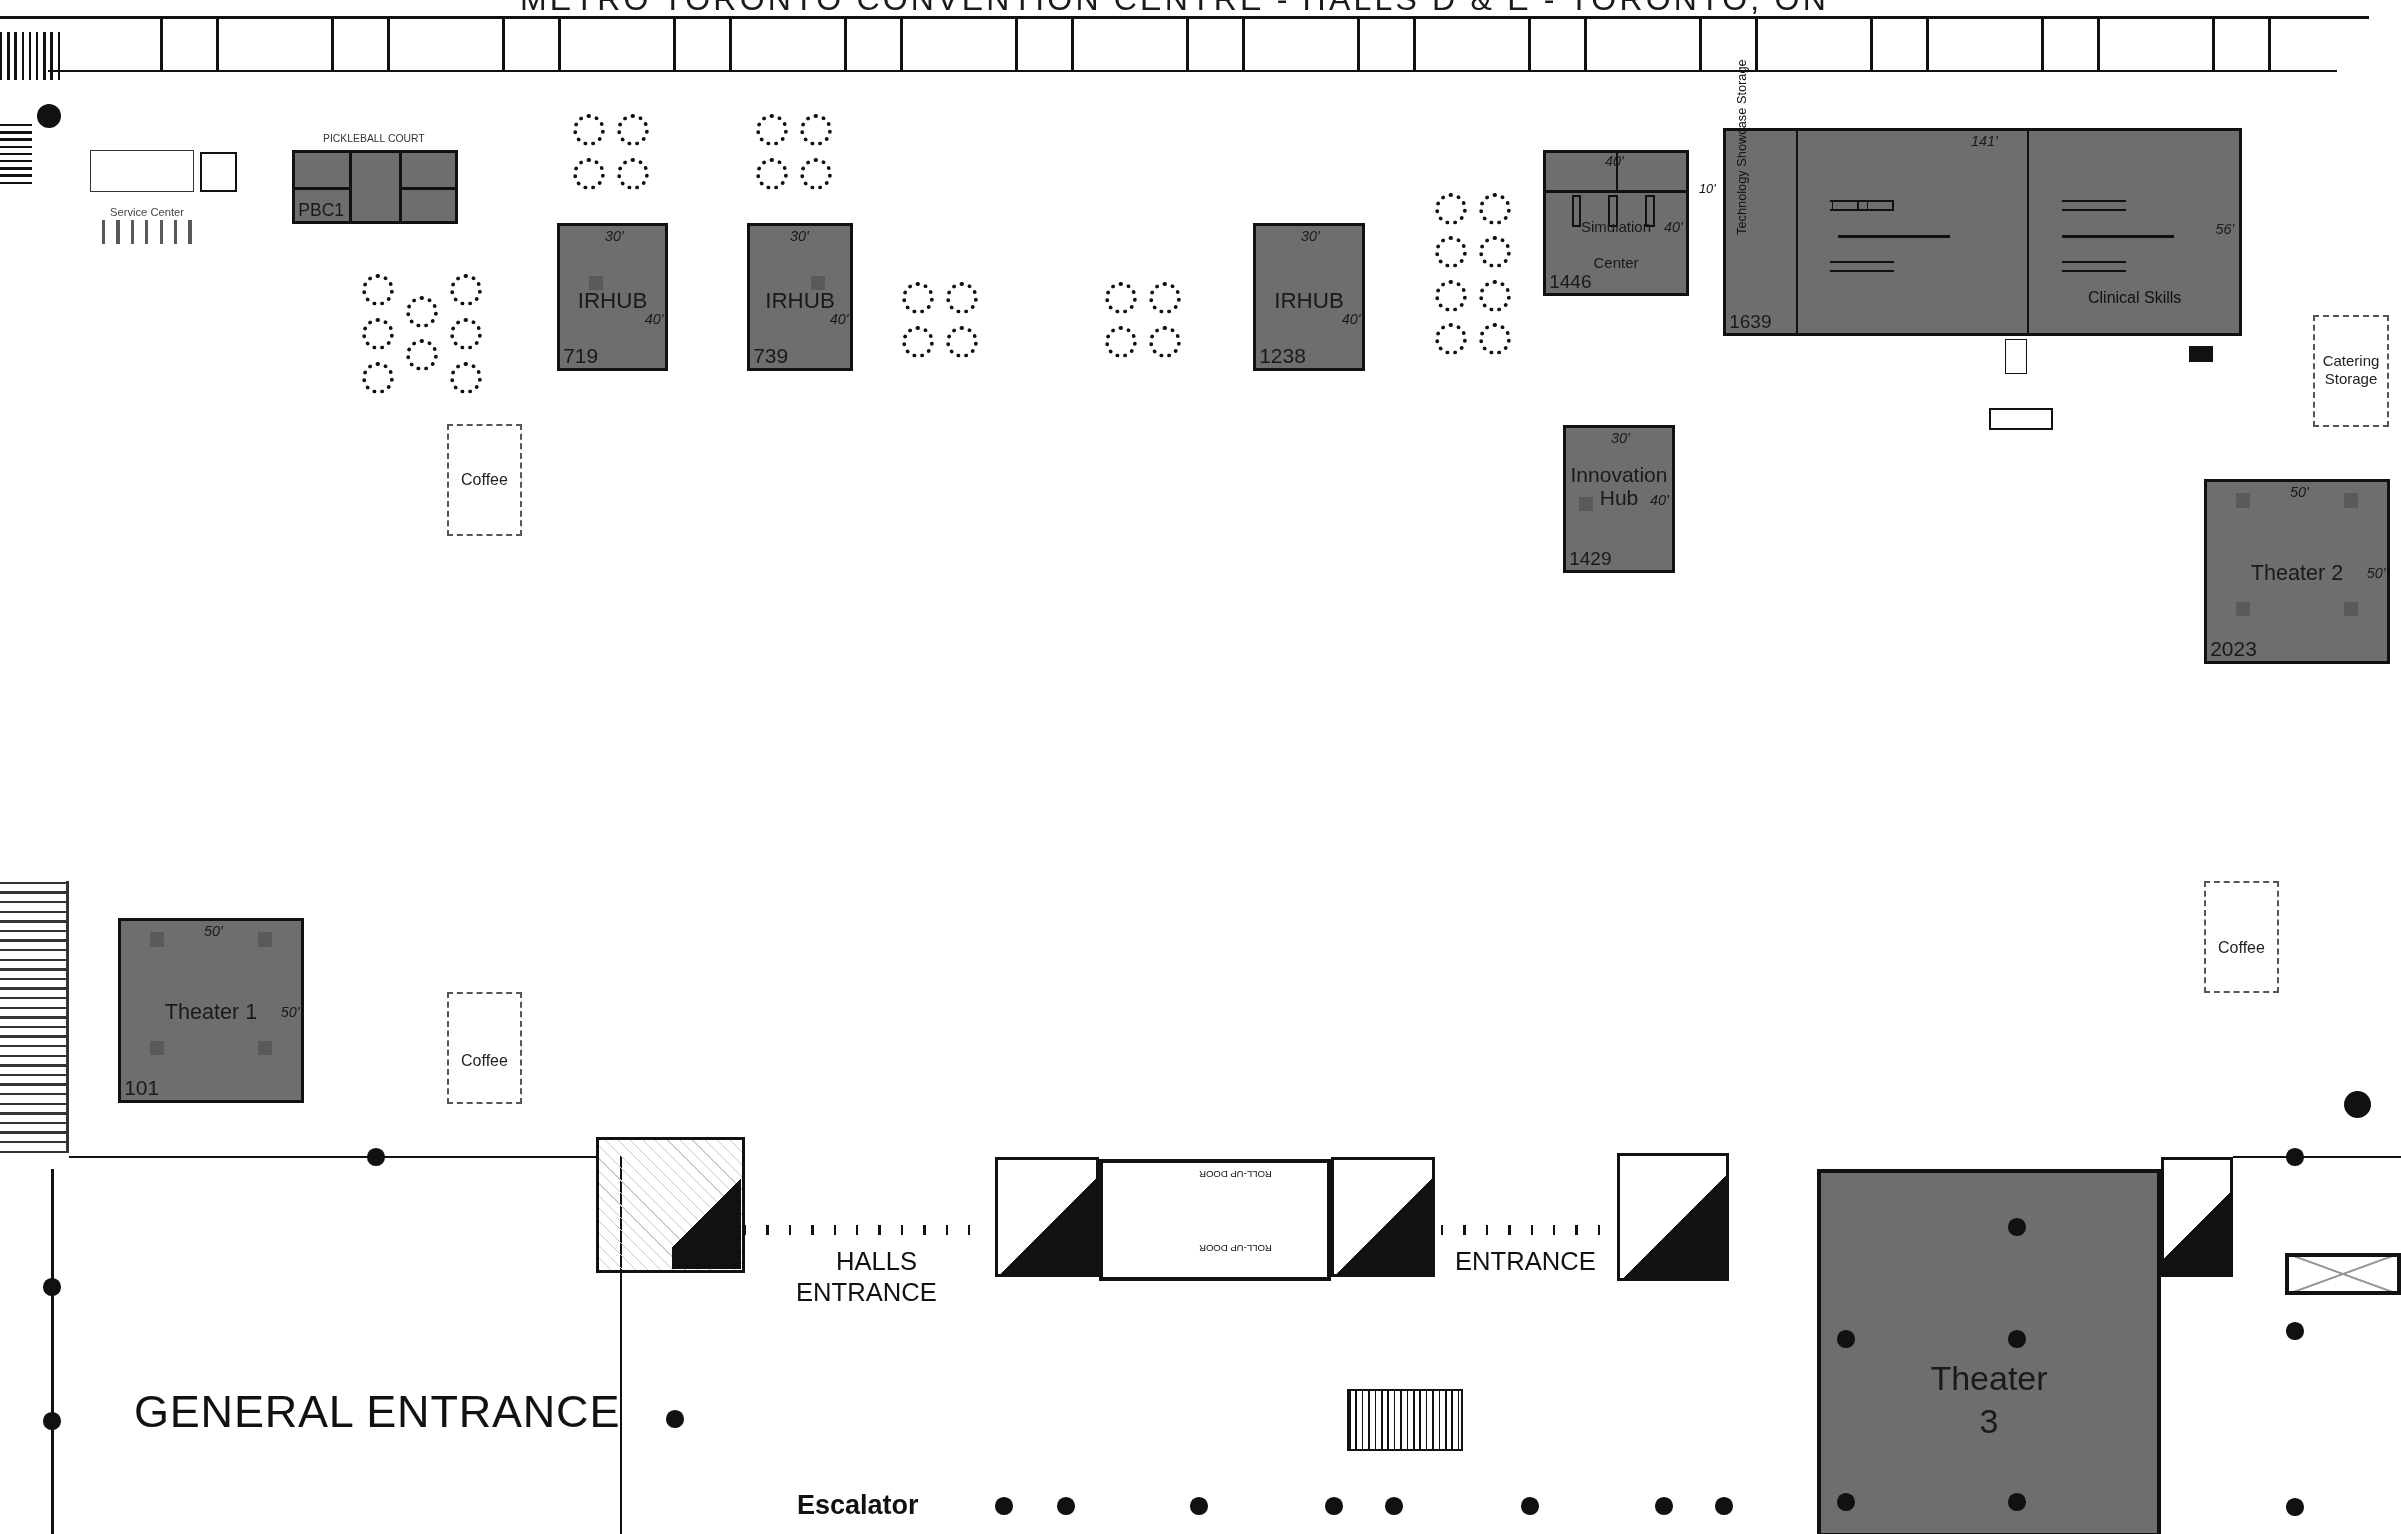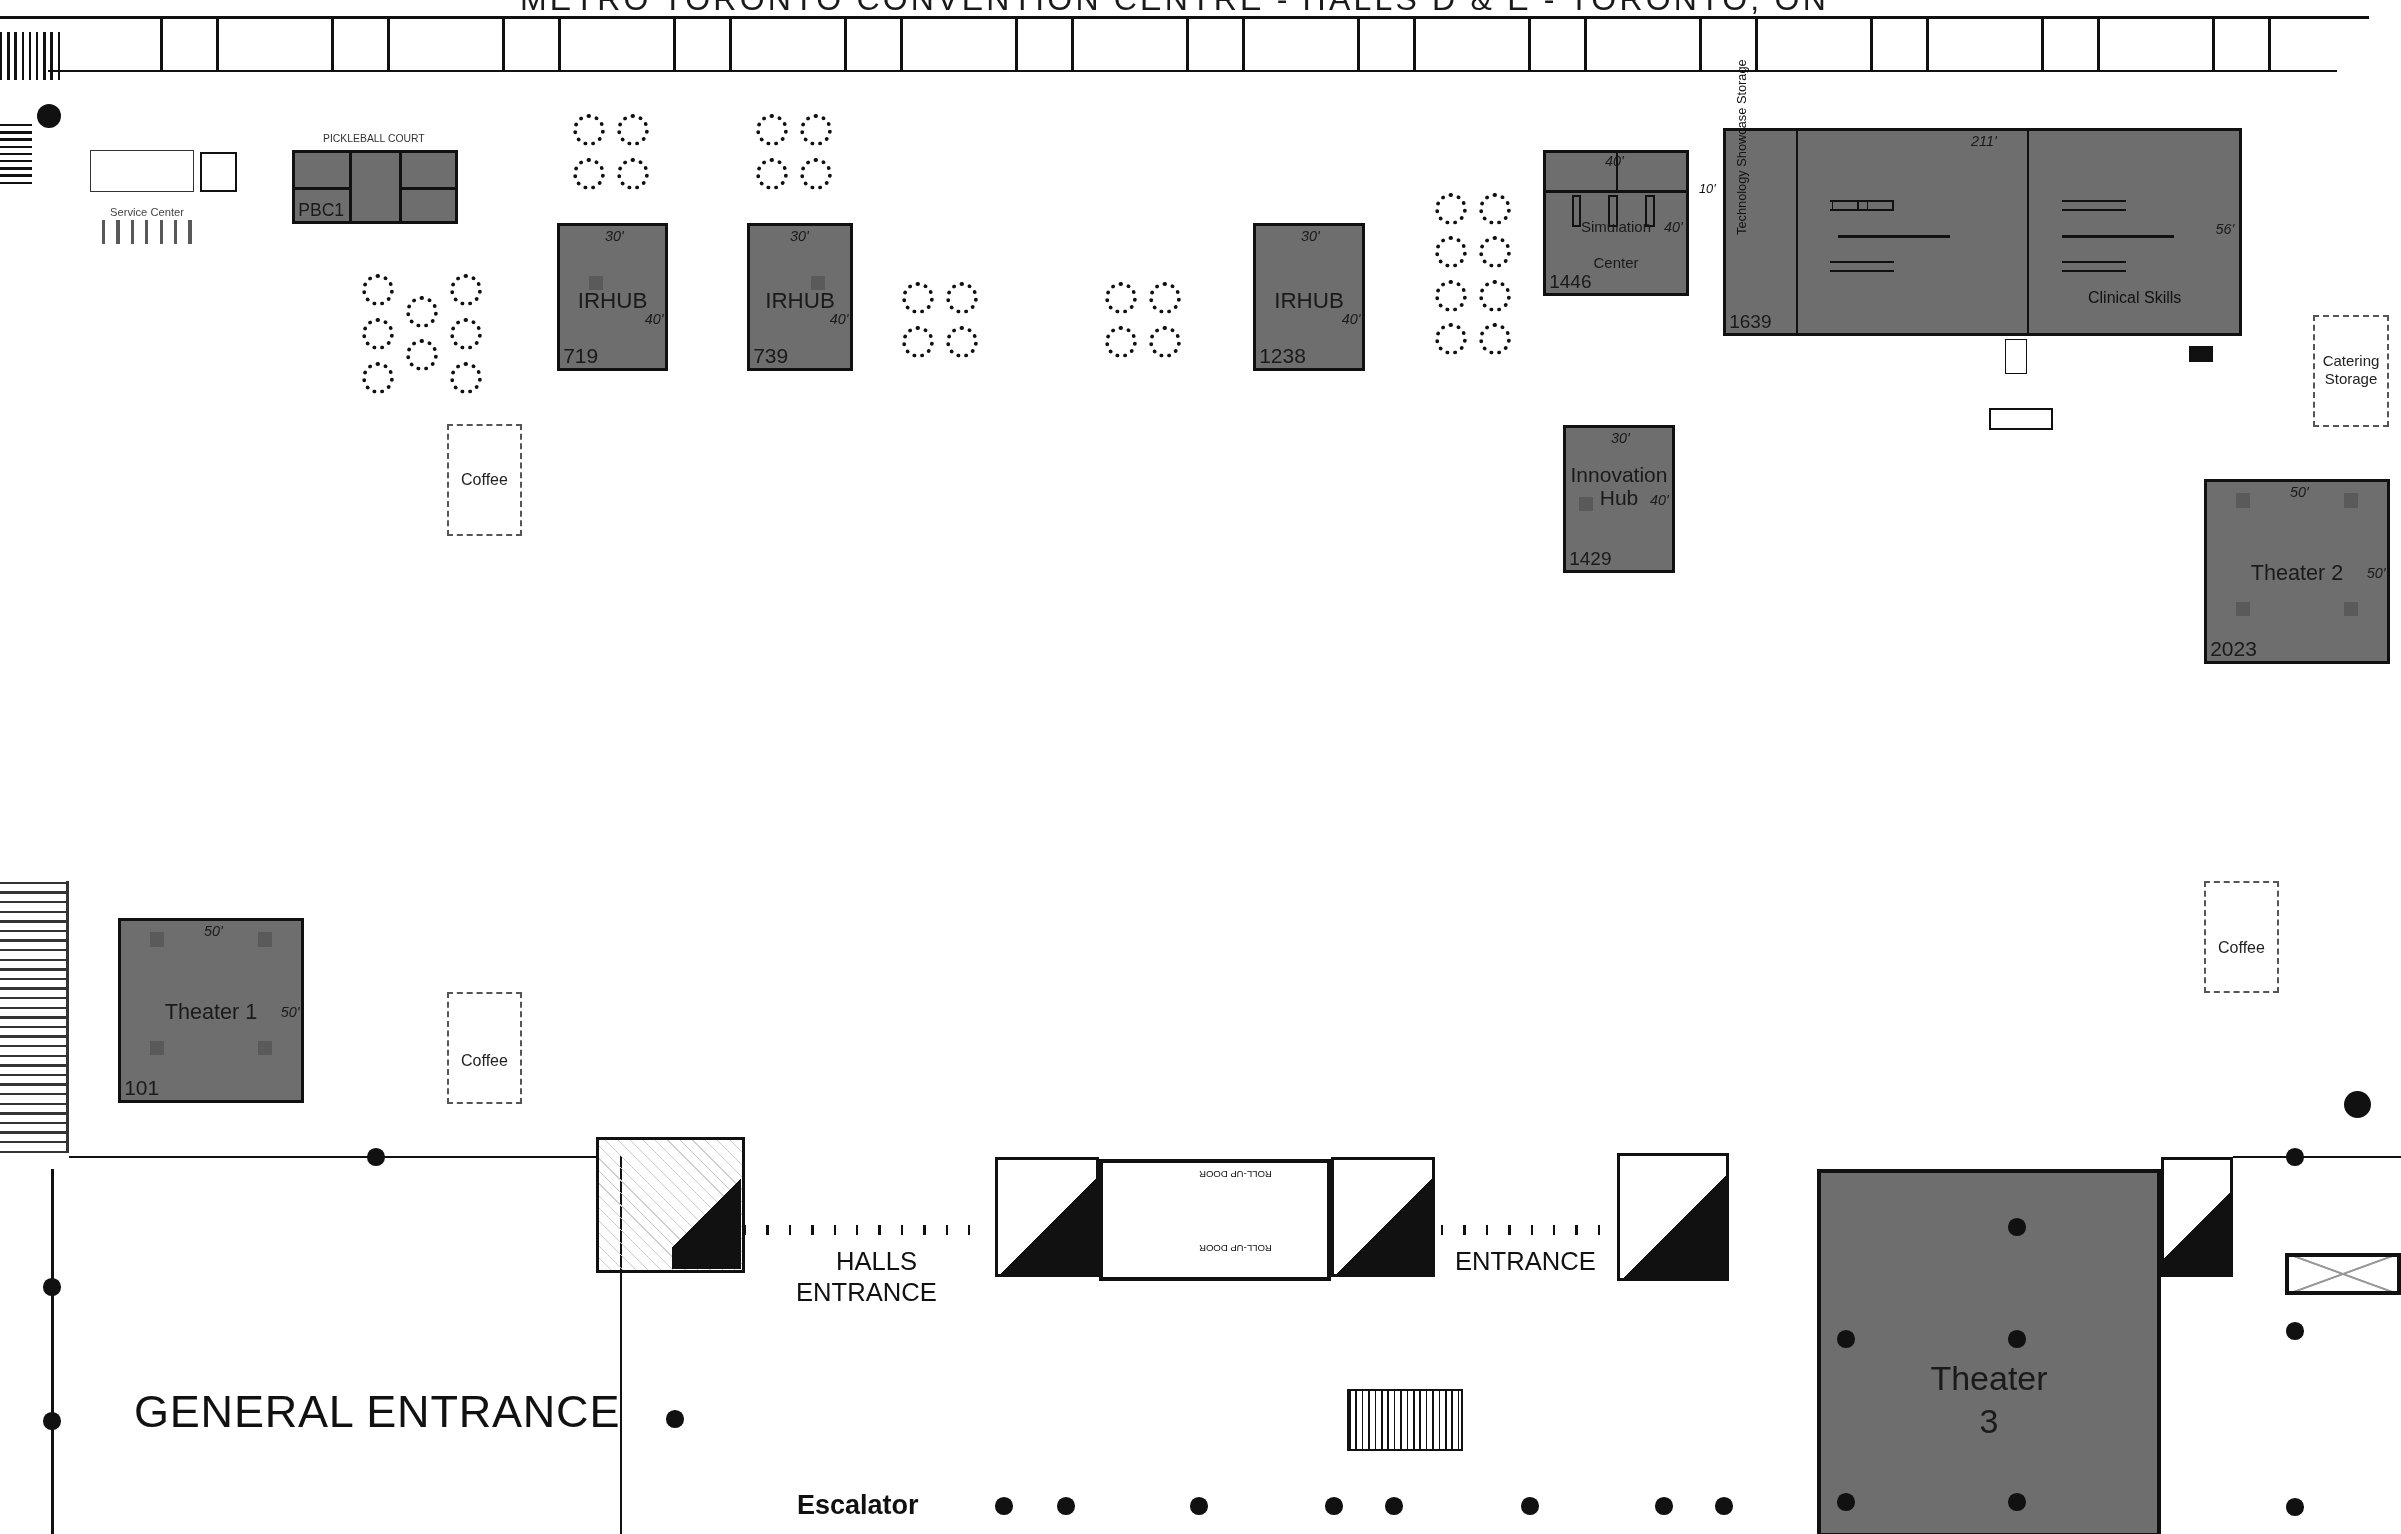--- a/index.html
+++ b/index.html
@@ -123,21 +123,21 @@
   <div class="abs" style="left:70px;top:0;width:2.4px;height:100%;background:#111;"></div>
   <div class="abs" style="left:301px;top:0;width:2.4px;height:100%;background:#111;"></div>
   <div class="abs" style="left:112px;top:104px;width:112px;height:3.2px;background:#111;"></div>
   <div class="abs" style="left:336px;top:104px;width:112px;height:3.2px;background:#111;"></div>
   <div class="abs" style="left:104px;top:69px;width:64px;height:11.2px;
     background:repeating-linear-gradient(90deg,transparent 0 1.6px,#111 1.6px 3.2px,transparent 3.2px 27px,#111 27px 29px,transparent 29px 35px);border-top:2.4px solid #111;border-bottom:2.4px solid #111;"></div>
   <div class="abs" style="left:104px;top:130px;width:64px;height:11.2px;border-top:2.4px solid #111;border-bottom:2.4px solid #111;"></div>
   <div class="abs" style="left:336px;top:69px;width:64px;height:11.2px;border-top:2.4px solid #111;border-bottom:2.4px solid #111;"></div>
   <div class="abs" style="left:336px;top:130px;width:64px;height:11.2px;border-top:2.4px solid #111;border-bottom:2.4px solid #111;"></div>
   <span class="lbl" style="left:8px;top:104px;font-size:12.8px;transform:rotate(-90deg);transform-origin:left top;width:160px;">Technology Showcase Storage</span>
-  <span class="dim" style="left:245px;top:1.6px;">211'</span>
+  <span class="dim" style="left:245px;top:1.6px;">141'</span>
   <span class="dim" style="right:4.8px;top:90px;">56'</span>
   <span class="lbl" style="left:362px;top:158px;font-size:16px;">Clinical Skills</span>
   <span class="num" style="font-size:19px;">1639</span>
 </div>
 <div class="abs" style="left:2005px;top:339px;width:22.4px;height:35px;border:1.6px solid #111;"></div>
 <div class="abs" style="left:1989px;top:408px;width:64px;height:22.4px;border:2.4px double #111;"></div>
 <div class="abs" style="left:2189px;top:346px;width:24px;height:16px;background:#111;"></div>
 
 <div class="booth" style="left:1563px;top:425px;width:112px;height:148px;">
   <span class="dim" style="left:45px;top:1.6px;">30'</span>

